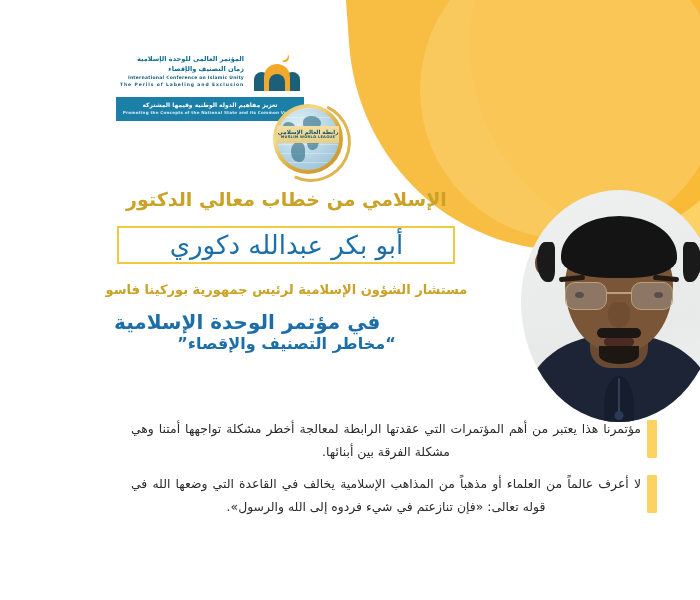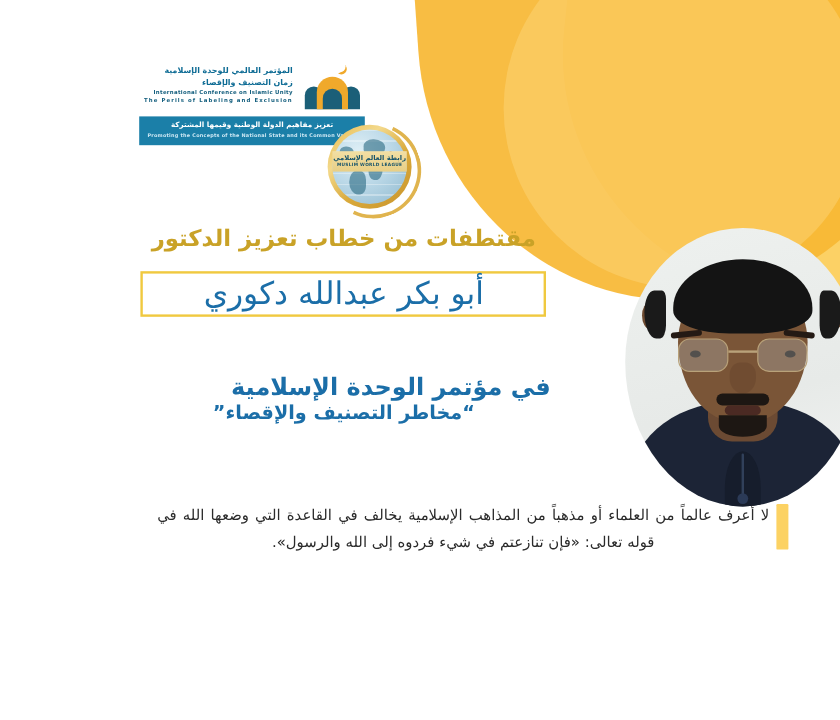--- a/index.html
+++ b/index.html
@@ -134,21 +134,21 @@
 
   
   .kicker{position:absolute;left:75px;top:188px;width:345px;text-align:center;
      font-size:19px;font-weight:bold;color:#c9a227;letter-spacing:0;}
   .namebox{position:absolute;left:78px;top:226px;width:338px;height:38px;
      border:2px solid #f0c93f;background:#ffffff;box-sizing:border-box;}
   .name{position:absolute;left:75px;top:230px;width:345px;text-align:center;
      font-size:26px;font-weight:normal;color:#1b6ea8;letter-spacing:0;}
   .role{position:absolute;left:60px;top:282px;width:375px;text-align:center;
      font-size:13px;font-weight:bold;color:#c9a227;}
-  .conf-line1{position:absolute;left:75px;top:310px;width:345px;text-align:right;
+  .conf-line1{position:absolute;left:75px;top:310px;width:345px;text-align:left;
      font-size:20px;font-weight:bold;color:#1b6ea8;}
   .conf-line2{position:absolute;left:75px;top:334px;width:345px;text-align:center;
      font-size:16px;font-weight:bold;color:#1b6ea8;}
 
   
   .body{position:absolute;left:92px;top:418px;width:510px;}
   .para{position:relative;direction:rtl;text-align:justify;text-align-last:center;
      font-size:12.4px;line-height:1.85;color:#2b2b2b;margin-bottom:9px;}
   .para:last-child{margin-bottom:0;}
   .para-text{display:block;}
@@ -231,26 +231,31 @@
       <div class="lens lens-l"></div>
       <div class="bridge"></div>
       <div class="lens lens-r"></div>
     </div>
     <div class="p-nose"></div>
     <div class="p-mous"></div>
     <div class="p-mouth"></div>
     <div class="p-beard"></div>
   </div>
 
-  <div class="kicker">مقتطفات من خطاب تعزيز الدكتور</div>
+  <div class="kicker">الإسلامي من خطاب معالي الدكتور</div>
   <div class="namebox"></div>
   <div class="name">أبو بكر عبدالله دكوري</div>
+  <div class="role">مستشار الشؤون الإسلامية لرئيس جمهورية بوركينا فاسو</div>
   <div class="conf-line1">في مؤتمر الوحدة الإسلامية</div>
   <div class="conf-line2">“مخاطر التصنيف والإقصاء”</div>
 
   <div class="body">
     <div class="para">
       <span class="bar" style="height:38px;"></span>
+      <span class="para-text">مؤتمرنا هذا يعتبر من أهم المؤتمرات التي عقدتها الرابطة لمعالجة أخطر مشكلة تواجهها أمتنا وهي مشكلة الفرقة بين أبنائها.</span>
+    </div>
+    <div class="para">
+      <span class="bar" style="height:38px;"></span>
       <span class="para-text">لا أعرف عالماً من العلماء أو مذهباً من المذاهب الإسلامية يخالف في القاعدة التي وضعها الله في قوله تعالى: «فإن تنازعتم في شيء فردوه إلى الله والرسول».</span>
     </div>
   </div>
 
 </div>
 
 </body></html>

